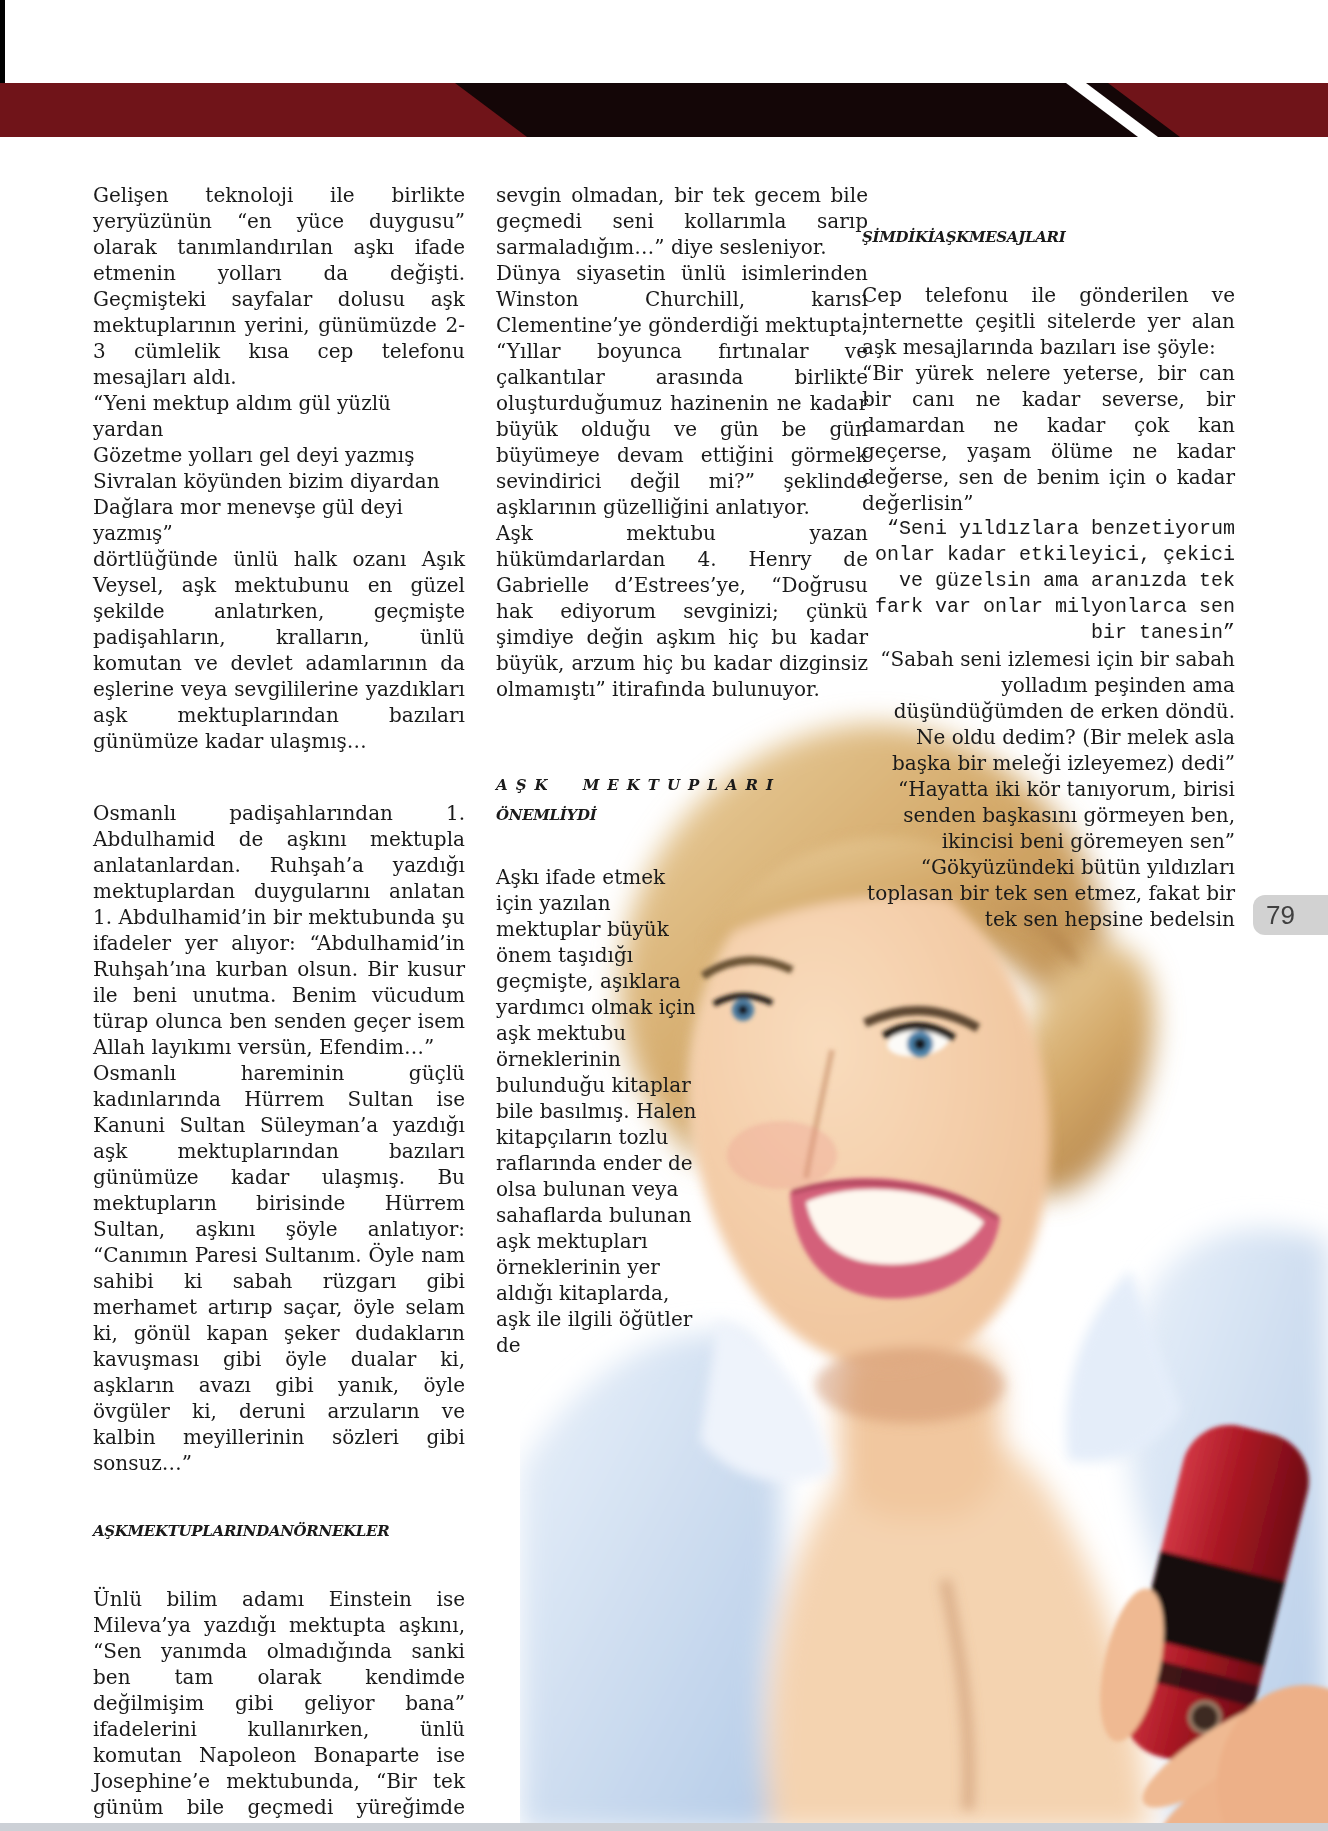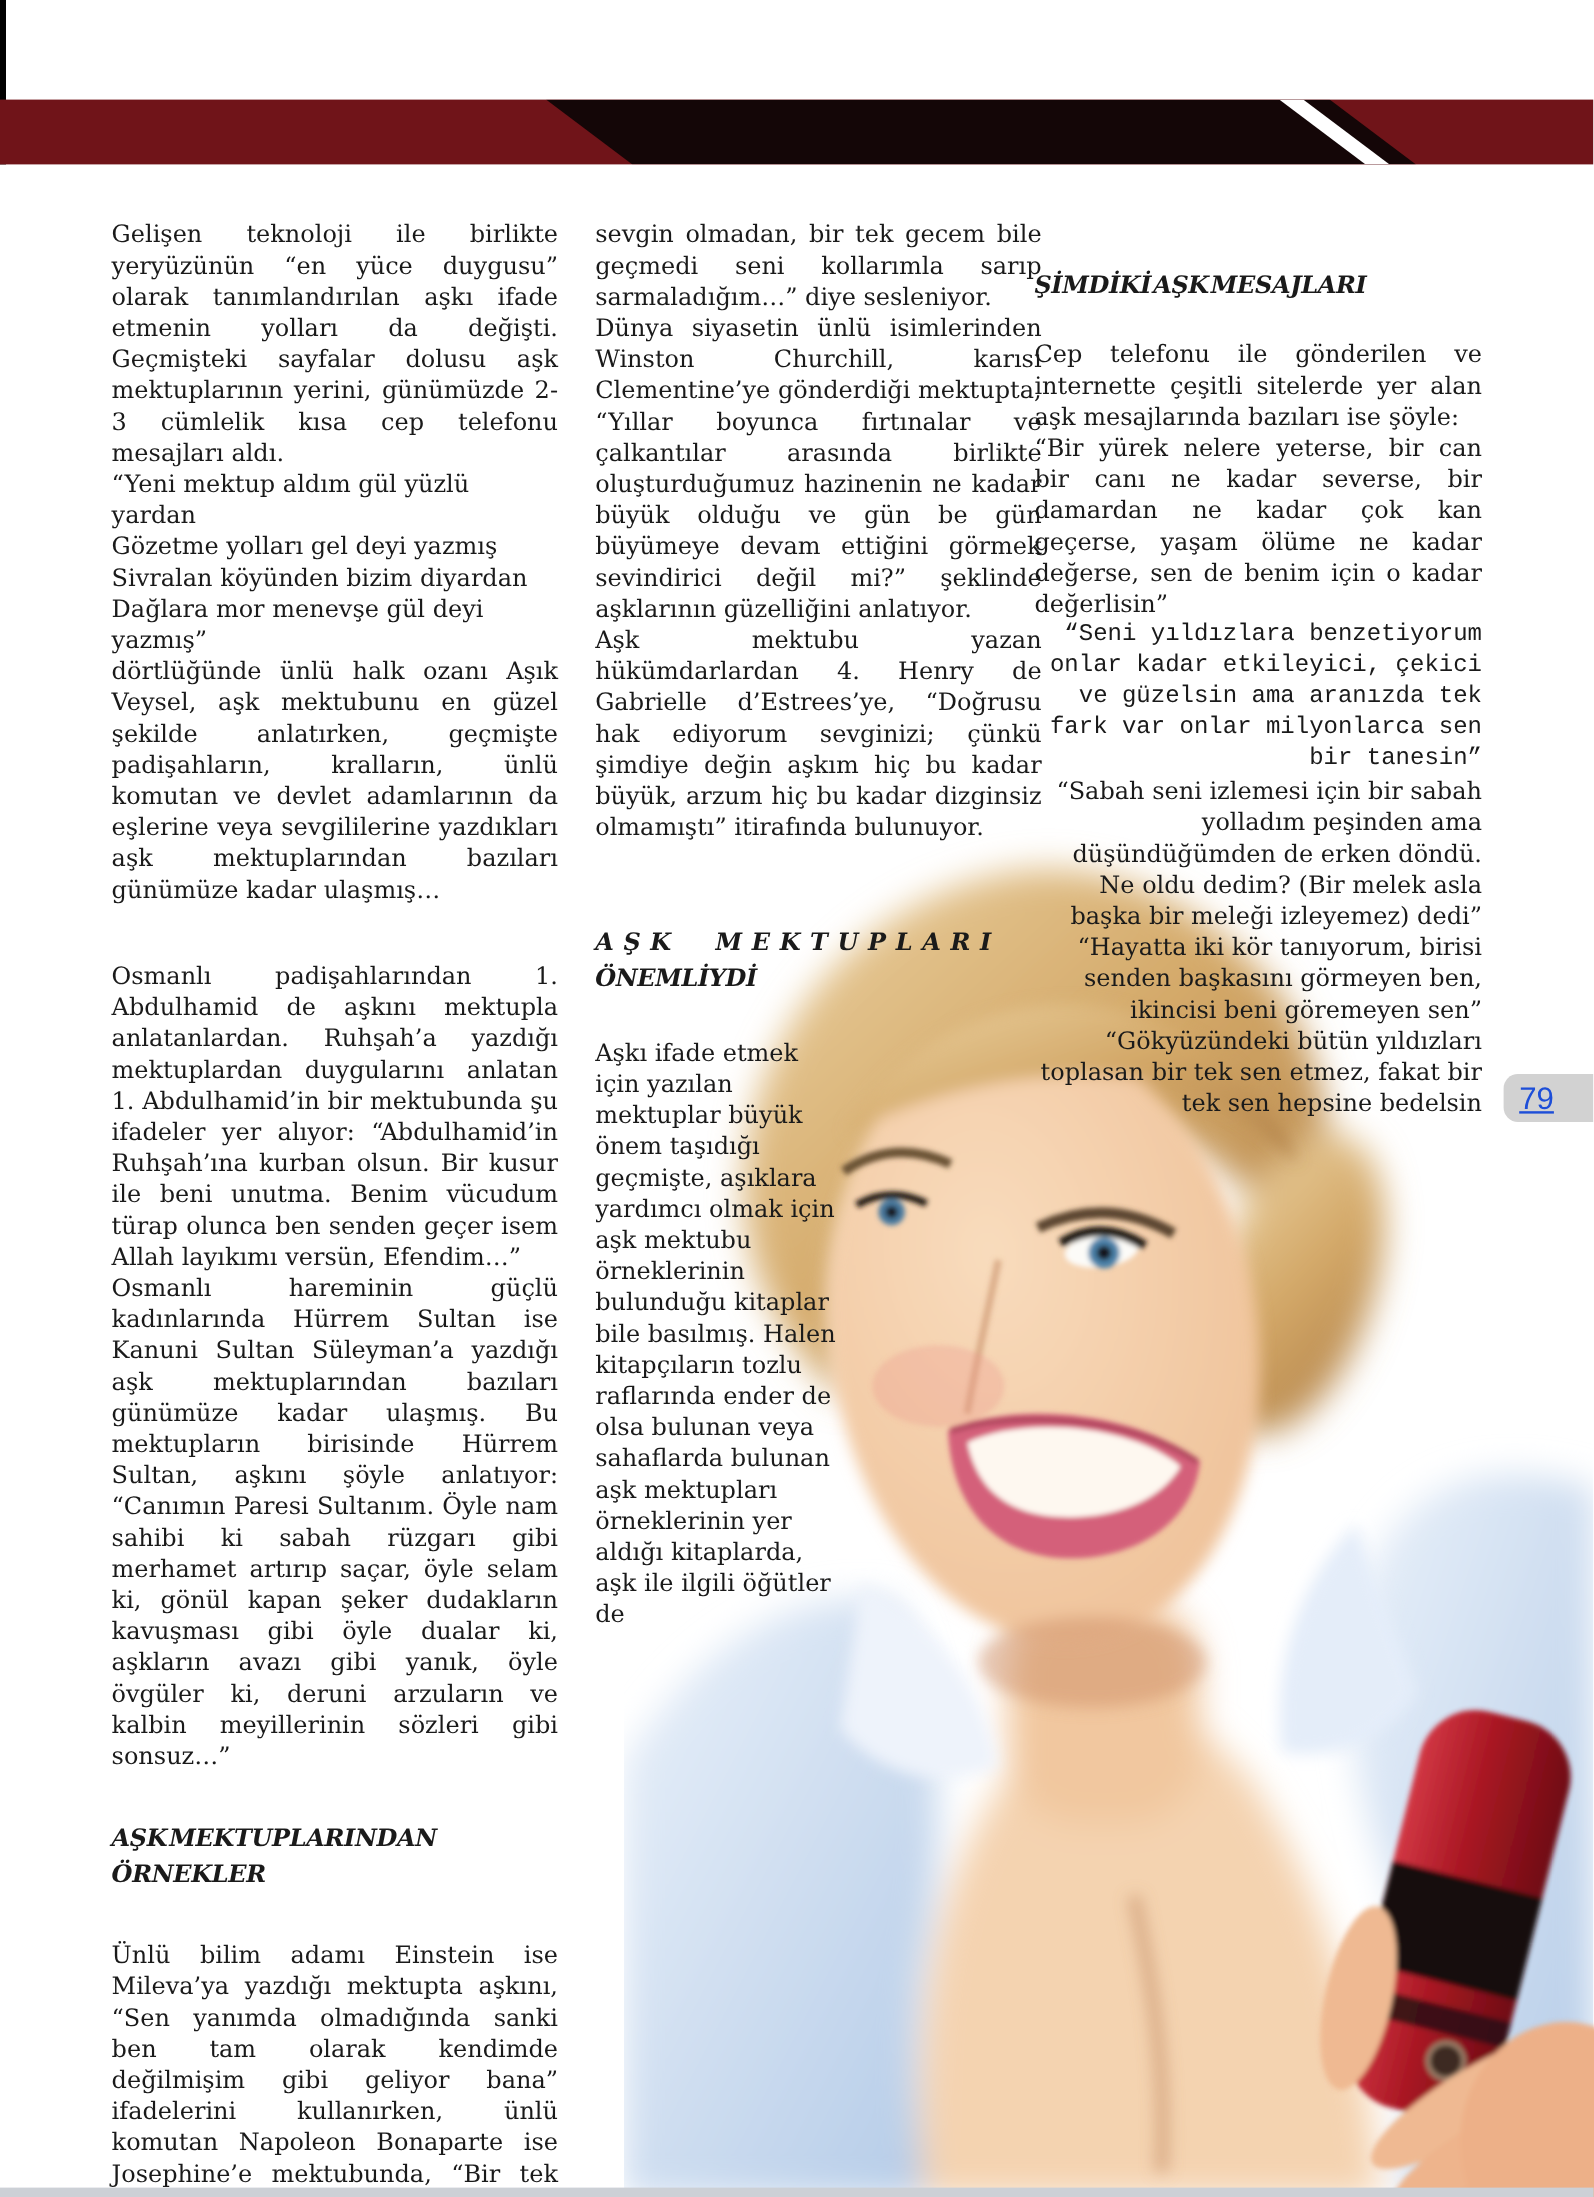--- a/index.html
+++ b/index.html
@@ -15,30 +15,30 @@
   .band .wht-stripe{position:absolute;inset:0;background:#ffffff;
     clip-path:polygon(1066px 0,1086px 0,1158px 100%,1138px 100%);}
   
   .col{position:absolute;top:182px;font-size:20px;line-height:26px;}
   .col p{margin:0;text-align:justify;}
   .col1{left:93px;width:372px;}
   .col2{left:496px;width:372px;}
   .col3{left:862px;width:373px;}
   .poem div{text-align:left;}
   .gap46{height:46px;} .gap40{height:40px;} .gap34{height:34px;} .gap30{height:30px;} .gap68{height:68px;}
-  .subhead{font-style:italic;font-weight:bold;font-size:20px;line-height:30px;
+  .subhead{font-style:italic;font-weight:bold;font-size:15px;line-height:30px;
     letter-spacing:-0.3px;word-spacing:-5px;margin:0;text-align:left;}
   .subhead .spread{letter-spacing:8px;word-spacing:14px;display:block;}
   .narrow{width:210px;}
   .quote{text-align:right !important;}
   .q1{margin-left:56px;font-family:Liberation Mono, monospace;} .q2{margin-left:130px;} .q3{margin-left:218px;} .q4{margin-left:205px;}
   
   .pagenum{position:absolute;right:0;top:895px;width:75px;height:40px;box-sizing:border-box;
     background:var(--page-tab-bg,#d2d2d2);border-radius:12px 0 0 12px;padding-left:13px;
-    font-family:"Liberation Sans",sans-serif;font-size:26px;line-height:40px;color:#1d4ed8;text-decoration:underline;}
+    font-family:"Liberation Sans",sans-serif;font-size:26px;line-height:40px;color:#404040;}
   
   .photo{position:absolute;left:520px;top:630px;width:808px;height:1201px;}
   .bstrip{position:absolute;left:0;bottom:0;width:100%;height:8px;background:var(--bottom-strip,#ccd0d6);}
 </style>
 </head>
 <body>
 
 <div class="page">
 
   <div class="left-rule"></div>

